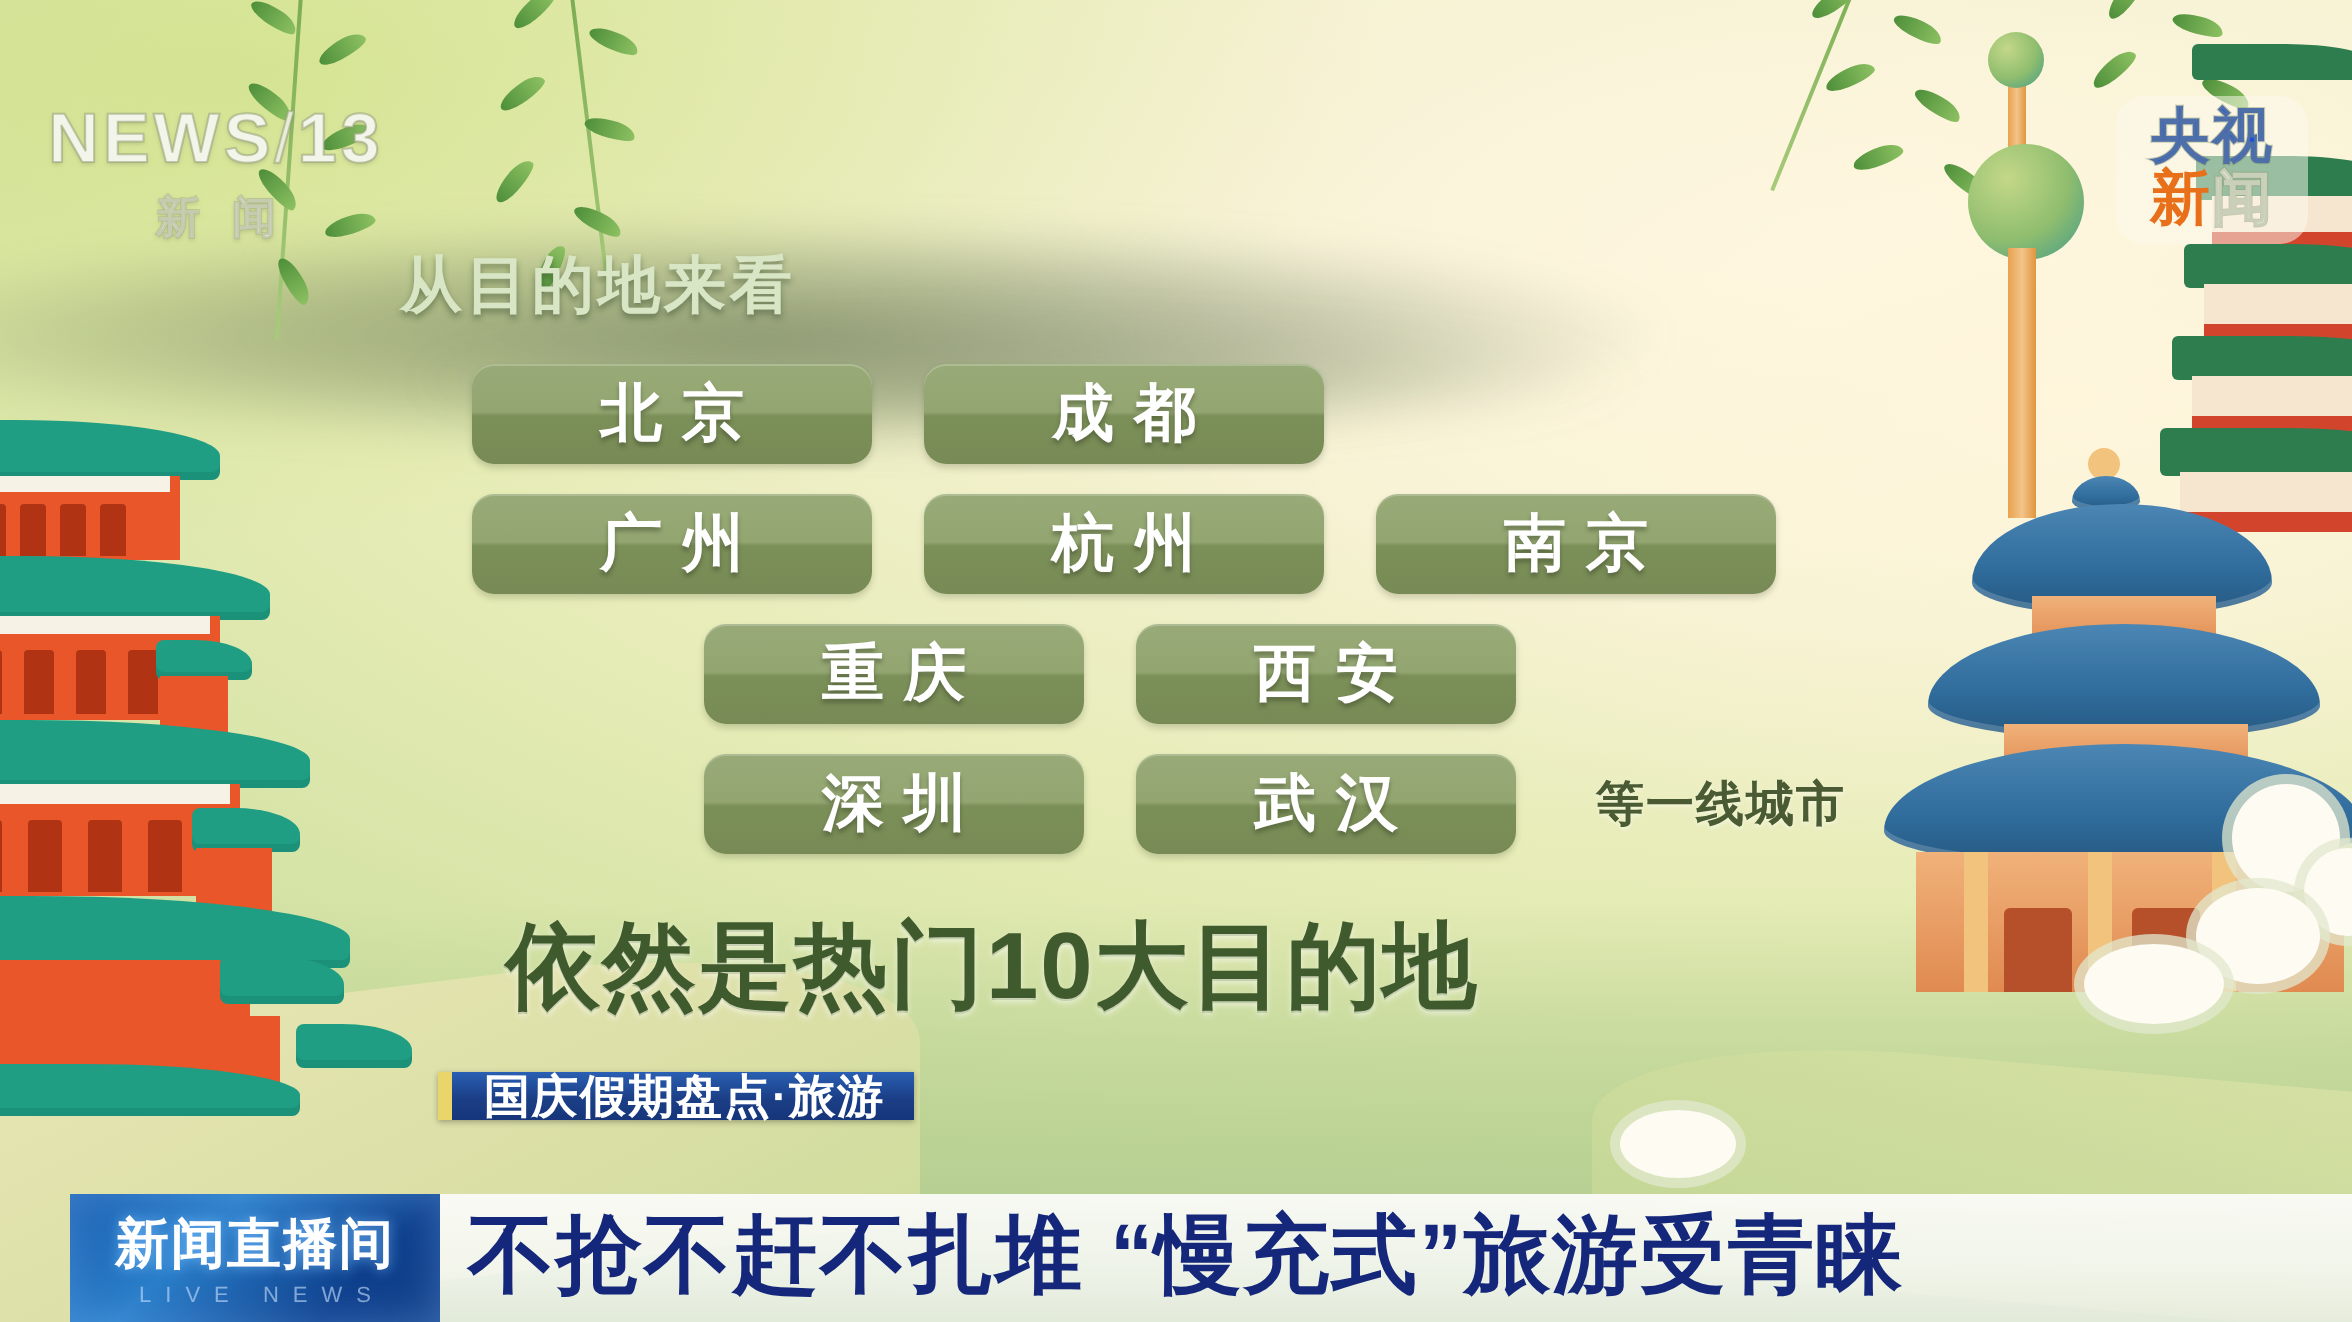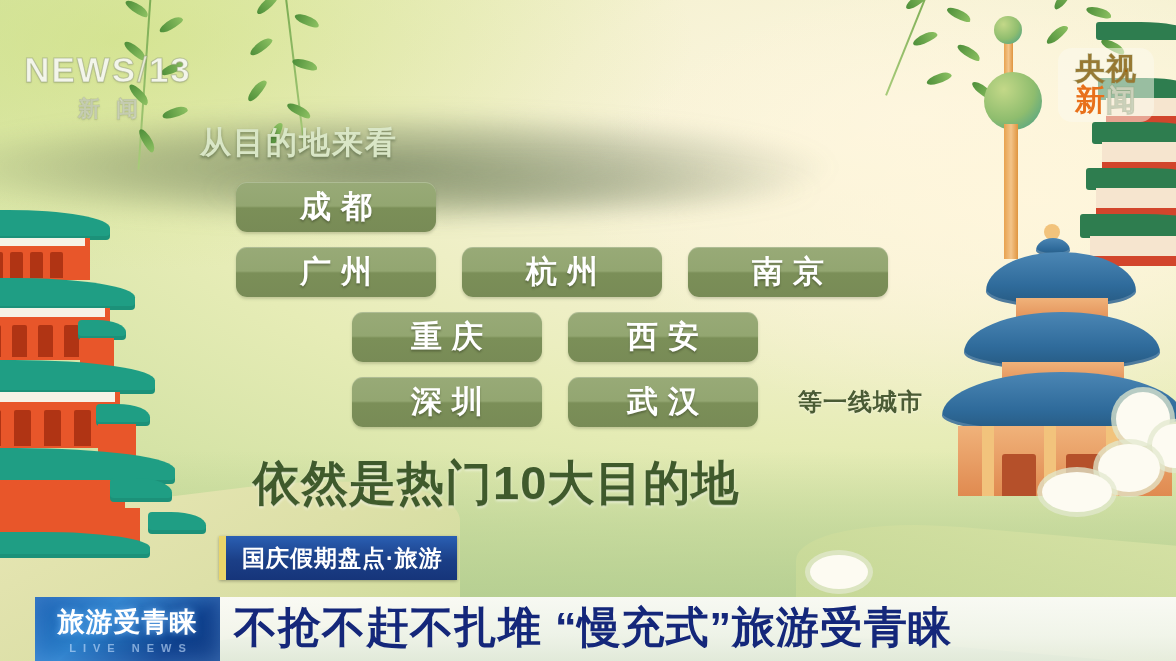--- a/index.html
+++ b/index.html
@@ -96,21 +96,21 @@
   
   .cn-logo{
     position:absolute; right:22px; top:48px;
     width:96px; height:74px;
     background:rgba(252,250,238,.52);
     border-radius:14px;
     display:flex; flex-direction:column;
     align-items:center; justify-content:center;
     line-height:1.02;
   }
-  .cn-logo .l1{ font-size:30px; font-weight:bold; color:#a16207;
+  .cn-logo .l1{ font-size:30px; font-weight:bold; color:#1d4ed8;
     -webkit-text-stroke:1px rgba(140,152,110,.45); letter-spacing:1px;}
   .cn-logo .l2{ font-size:30px; font-weight:bold; letter-spacing:1px;}
   .cn-logo .l2 .a{ color:#e8701a; }
   .cn-logo .l2 .b{ color:#fbfbf5; -webkit-text-stroke:1px rgba(140,152,110,.45);}
 
   
   .panel{ position:absolute; left:0; top:0; width:100%; height:100%; }
   .lead{
     position:absolute; left:200px; top:122px;
     font-size:31px; font-weight:bold; color:#d9e6c6;
@@ -169,42 +169,42 @@
     box-shadow:inset 0 -3px 0 rgba(255,255,255,.18); }
   .toh-wall{ position:absolute; background:linear-gradient(180deg,#f0b27a,#e08a50); }
   .toh-gold{ position:absolute; background:#f2c37c; }
   .toh-door{ position:absolute; background:#b5502a; border-radius:3px 3px 0 0; }
   .cloud{ position:absolute; border-radius:50%;
     background:#fdfbf2; box-shadow:0 0 0 5px rgba(226,232,206,.75); }
 
   
   .tag-topic{
     position:absolute; left:219px; top:536px;
-    height:44px; padding:0 14px 0 16px;
+    height:24px; padding:0 14px 0 16px;
     background:linear-gradient(180deg,#2a5fb3 0%, #1b3f87 55%, #16357a 100%);
     border-left:7px solid #e9d56a;
     display:flex; align-items:center;
     color:#ffffff; font-size:23px; font-weight:bold; letter-spacing:1px;
     box-shadow:0 1px 3px rgba(0,0,0,.3);
   }
   .station-box{
     position:absolute; left:35px; top:597px;
     width:185px; height:64px;
     background:linear-gradient(135deg,#1a5fb0 0%, #2a7ec9 35%, #0e3f8c 75%, #123e86 100%);
     display:flex; flex-direction:column; align-items:center; justify-content:center;
     box-shadow:inset 0 0 22px rgba(130,190,255,.35);
     overflow:hidden;
   }
   .station-box .name{
     font-size:27px; font-weight:bold; color:#ffffff; letter-spacing:1px;
     text-shadow:0 0 7px rgba(120,190,255,.8);
   }
   .station-box .live{
     font-size:11px; letter-spacing:7px; color:rgba(200,225,255,.6);
-    margin-top:2px; text-indent:7px;font-weight:bold;
+    margin-top:2px; text-indent:7px;
   }
   .news-bar{
     position:absolute; left:220px; top:597px; right:0; height:64px;
     background:linear-gradient(180deg,rgba(252,252,250,.93) 0%, rgba(246,248,244,.88) 60%, rgba(236,240,232,.84) 100%);
   }
   .news-bar .title{
     position:absolute; left:14px; top:50%; transform:translateY(-52%);
     font-size:43px; font-weight:bold; color:#14277a;
     letter-spacing:1px; white-space:nowrap;
   }
@@ -355,20 +355,21 @@
     </div>
   </div>
 
   <div class="panel">
 
     <div class="lead">从目的地来看</div>
 
     <div class="chip-rows">
 
       <div class="chip-row row-1">
+        <div class="chip">北京</div>
         <div class="chip">成都</div>
       </div>
 
       <div class="chip-row row-2">
         <div class="chip">广州</div>
         <div class="chip">杭州</div>
         <div class="chip">南京</div>
       </div>
 
       <div class="chip-row row-3">
@@ -383,21 +384,21 @@
       </div>
 
     </div>
 
     <div class="headline-green">依然是热门10大目的地</div>
   </div>
 
   <div class="tag-topic">国庆假期盘点·旅游</div>
 
   <div class="station-box">
-    <div class="name">旅游受青睐</div>
+    <div class="name">新闻直播间</div>
     <div class="live">LIVE NEWS</div>
   </div>
 
   <div class="news-bar">
     <div class="title">不抢不赶不扎堆  “慢充式”旅游受青睐</div>
   </div>
 
 </div>
 
 </body></html>

